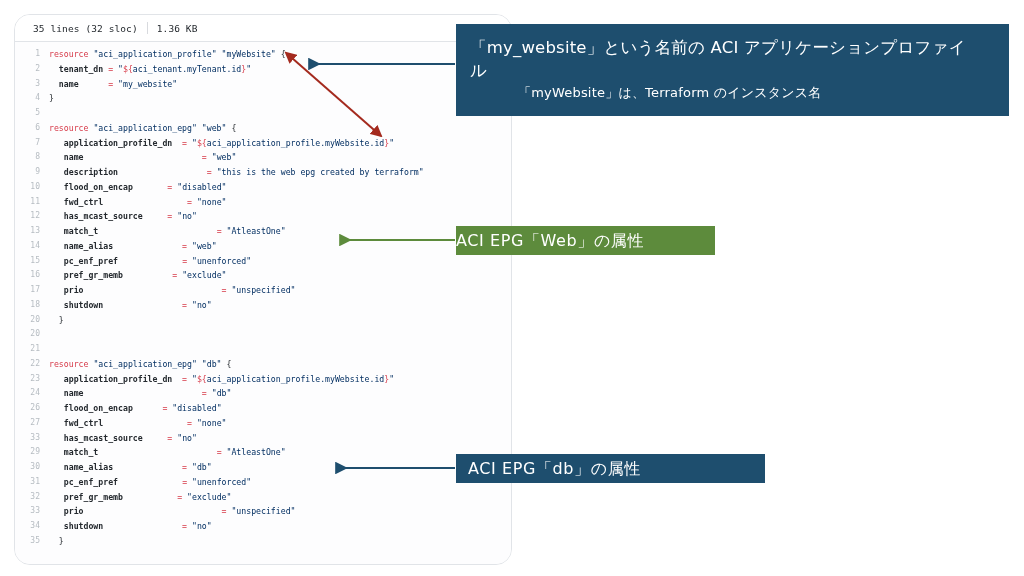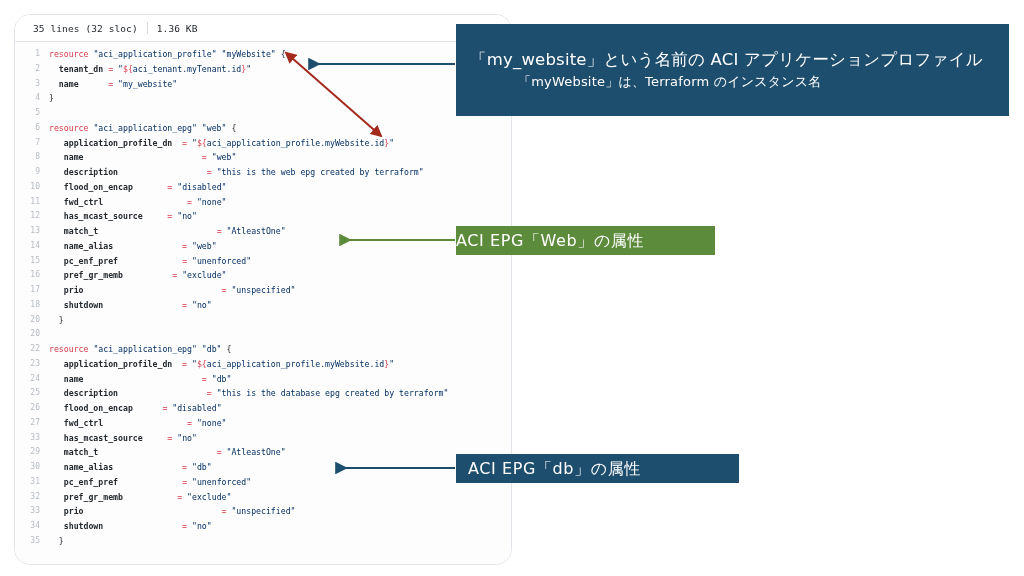--- a/index.html
+++ b/index.html
@@ -96,21 +96,21 @@
     display: flex;
     flex-direction: column;
     justify-content: center;
   }
   #callout-profile {
     left: 456px;
     top: 24px;
     width: 553px;
     height: 92px;
     background: #1e4e6e;
-    padding: 8px 16px 8px 14px;
+    padding: 8px 28px 8px 14px;
   }
   #callout-profile .line-main {
     font-size: 16.5px;
     line-height: 23px;
     letter-spacing: 0.2px;
   }
   #callout-profile .line-sub {
     font-size: 13px;
     line-height: 22px;
     padding-left: 48px;
@@ -120,21 +120,21 @@
     left: 456px;
     top: 226px;
     width: 259px;
     height: 29px;
     background: #5d8b3c;
     justify-content: center;
   }
   #callout-db {
     left: 456px;
     top: 454px;
-    width: 283px;
+    width: 309px;
     height: 29px;
     background: #1e4e6e;
     padding-left: 12px;
     justify-content: center;
   }
   .callout-label {
     font-size: 16px;
     letter-spacing: 0.6px;
     line-height: 29px;
   }
@@ -174,24 +174,24 @@
       <div class="code-line"><span class="ln">11</span><span class="lc">   <span class="id">fwd_ctrl</span>                 <span class="op">=</span> <span class="s">"none"</span></span></div>
       <div class="code-line"><span class="ln">12</span><span class="lc">   <span class="id">has_mcast_source</span>     <span class="op">=</span> <span class="s">"no"</span></span></div>
       <div class="code-line"><span class="ln">13</span><span class="lc">   <span class="id">match_t</span>                        <span class="op">=</span> <span class="s">"AtleastOne"</span></span></div>
       <div class="code-line"><span class="ln">14</span><span class="lc">   <span class="id">name_alias</span>              <span class="op">=</span> <span class="s">"web"</span></span></div>
       <div class="code-line"><span class="ln">15</span><span class="lc">   <span class="id">pc_enf_pref</span>             <span class="op">=</span> <span class="s">"unenforced"</span></span></div>
       <div class="code-line"><span class="ln">16</span><span class="lc">   <span class="id">pref_gr_memb</span>          <span class="op">=</span> <span class="s">"exclude"</span></span></div>
       <div class="code-line"><span class="ln">17</span><span class="lc">   <span class="id">prio</span>                            <span class="op">=</span> <span class="s">"unspecified"</span></span></div>
       <div class="code-line"><span class="ln">18</span><span class="lc">   <span class="id">shutdown</span>                <span class="op">=</span> <span class="s">"no"</span></span></div>
       <div class="code-line"><span class="ln">20</span><span class="lc">  }</span></div>
       <div class="code-line"><span class="ln">20</span><span class="lc"></span></div>
+      <div class="code-line"><span class="ln">21</span><span class="lc"></span></div>
       <div class="code-line"><span class="ln">22</span><span class="lc"><span class="k">resource</span> <span class="s">"aci_application_epg"</span> <span class="s">"db"</span> {</span></div>
       <div class="code-line"><span class="ln">23</span><span class="lc">   <span class="id">application_profile_dn</span>  <span class="op">=</span> <span class="s">"</span><span class="in">${</span><span class="ip">aci_application_profile.myWebsite.id</span><span class="in">}</span><span class="s">"</span></span></div>
       <div class="code-line"><span class="ln">24</span><span class="lc">   <span class="id">name</span>                        <span class="op">=</span> <span class="s">"db"</span></span></div>
-      <div class="code-line"><span class="ln">25</span><span class="lc">   <span class="id">description</span>                  <span class="op">=</span> <span class="s">"this is the database epg created by terraform"</span></span></div>
       <div class="code-line"><span class="ln">26</span><span class="lc">   <span class="id">flood_on_encap</span>      <span class="op">=</span> <span class="s">"disabled"</span></span></div>
       <div class="code-line"><span class="ln">27</span><span class="lc">   <span class="id">fwd_ctrl</span>                 <span class="op">=</span> <span class="s">"none"</span></span></div>
       <div class="code-line"><span class="ln">33</span><span class="lc">   <span class="id">has_mcast_source</span>     <span class="op">=</span> <span class="s">"no"</span></span></div>
       <div class="code-line"><span class="ln">29</span><span class="lc">   <span class="id">match_t</span>                        <span class="op">=</span> <span class="s">"AtleastOne"</span></span></div>
       <div class="code-line"><span class="ln">30</span><span class="lc">   <span class="id">name_alias</span>              <span class="op">=</span> <span class="s">"db"</span></span></div>
       <div class="code-line"><span class="ln">31</span><span class="lc">   <span class="id">pc_enf_pref</span>             <span class="op">=</span> <span class="s">"unenforced"</span></span></div>
       <div class="code-line"><span class="ln">32</span><span class="lc">   <span class="id">pref_gr_memb</span>           <span class="op">=</span> <span class="s">"exclude"</span></span></div>
       <div class="code-line"><span class="ln">33</span><span class="lc">   <span class="id">prio</span>                            <span class="op">=</span> <span class="s">"unspecified"</span></span></div>
       <div class="code-line"><span class="ln">34</span><span class="lc">   <span class="id">shutdown</span>                <span class="op">=</span> <span class="s">"no"</span></span></div>
       <div class="code-line"><span class="ln">35</span><span class="lc">  }</span></div>

